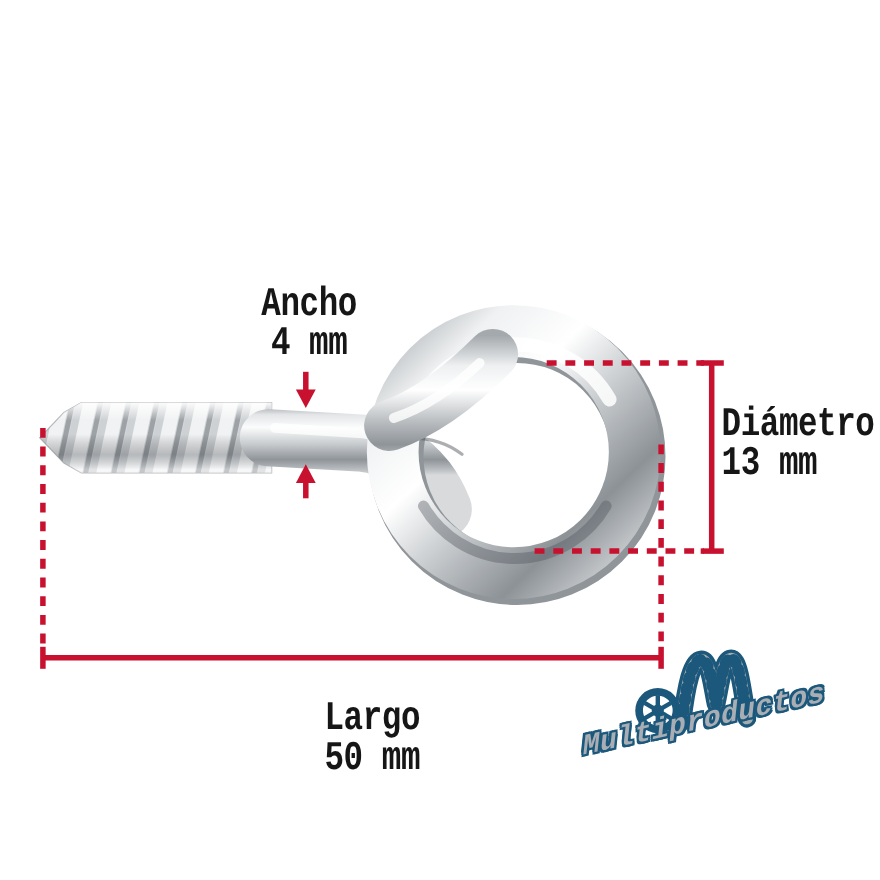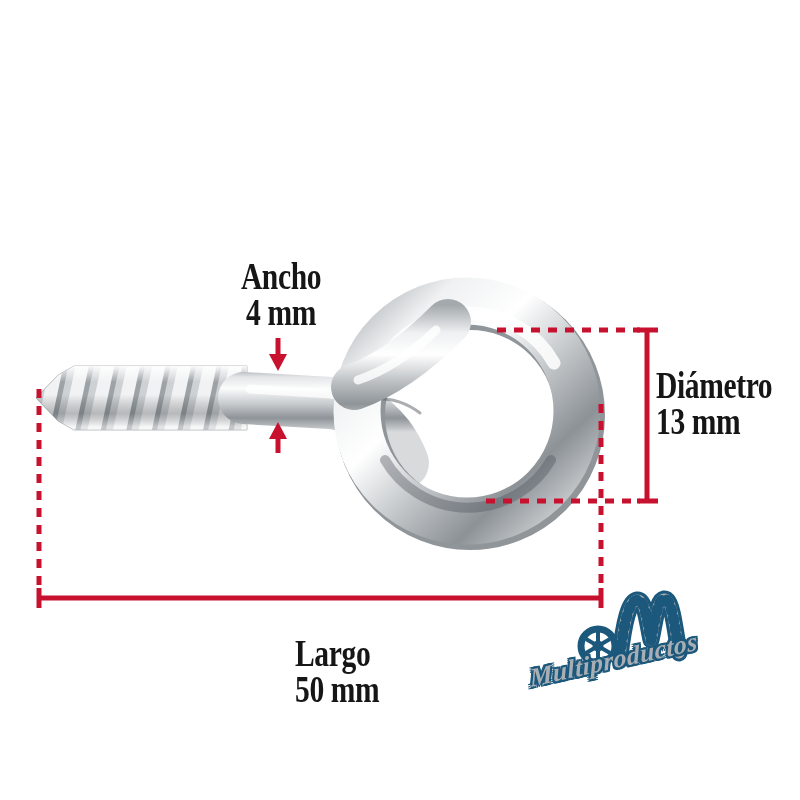--- a/index.html
+++ b/index.html
@@ -1,18 +1,18 @@
 <!DOCTYPE html>
 <html><head>
 <meta charset="utf-8">
 <style>
   html,body { margin:0; padding:0; background:#ffffff; }
   .stage {
     position:relative; width:800px; height:800px; background:#ffffff;
-    font-family:Liberation Serif, serif; overflow:hidden;
+    font-family:Liberation Mono, monospace; overflow:hidden;
   }
   .stage svg { position:absolute; left:0; top:0; }
   .dim-label {
     position:absolute; color:#161616; font-weight:bold; font-size:37px;
     line-height:36px; letter-spacing:-0.5px; white-space:nowrap;
   }
   .dim-label span { display:block; }
   .lbl-ancho { left:201px; top:259px; width:160px; text-align:center;
                transform:scaleX(0.80); transform-origin:50% 0; }
   .lbl-diametro { left:656px; top:368px; transform:scaleX(0.80); transform-origin:0 0; }

